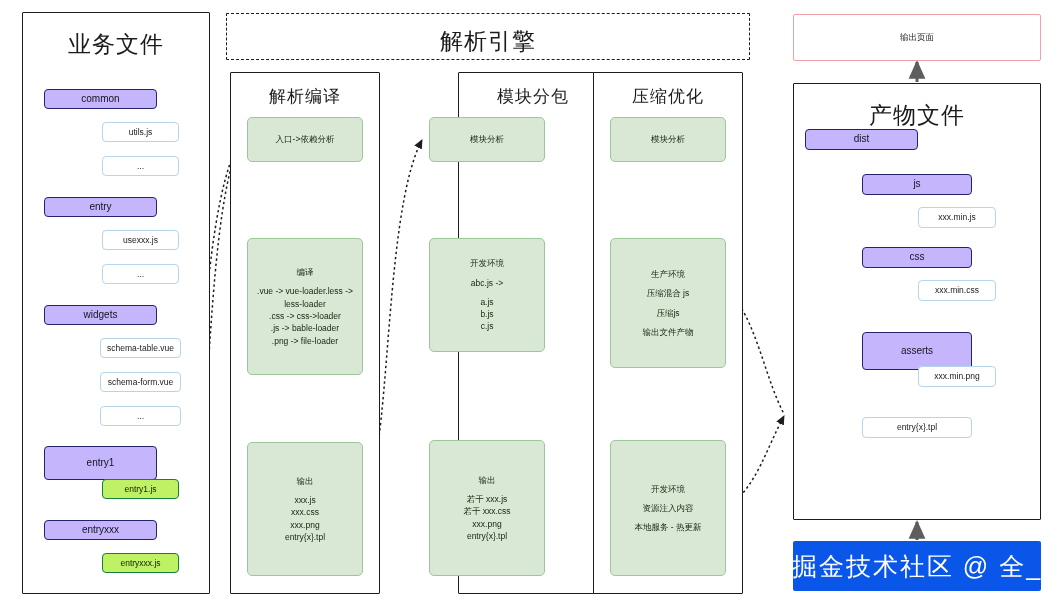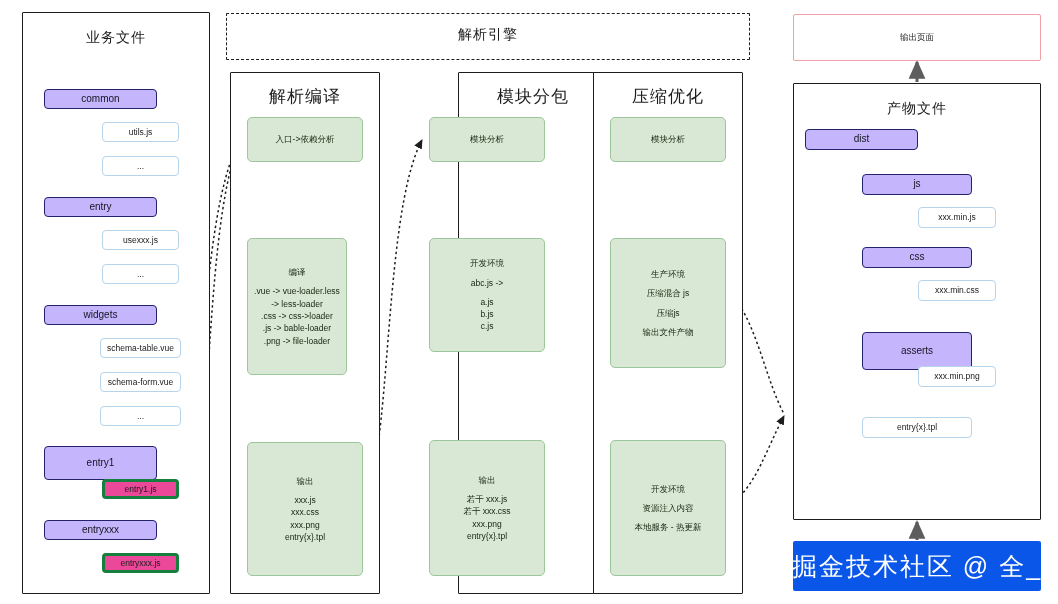--- a/index.html
+++ b/index.html
@@ -24,21 +24,21 @@
     border-radius:1px;
   }
   .panel-dashed{
     border:1.6px dashed #1c1c1c;
     background:#ffffff;
     border-radius:1px;
   }
   .panel-title{
     position:absolute;left:0;right:0;
     text-align:center;
-    font-size:14px;
+    font-size:23px;
     letter-spacing:1px;
     color:#1b1b1b;
     font-weight:400;
   }
   .panel-title.small{font-size:17px;}
 
   
   .node{
     position:absolute;box-sizing:border-box;
     display:flex;align-items:center;justify-content:center;
@@ -54,22 +54,22 @@
     color:#15151f;
     font-size:10px;
   }
   .node-light{
     border:1px solid #b6d4ea;
     background:#ffffff;
     color:#1a1a1a;
     font-size:8.5px;
   }
   .node-pink{
-    border:3px solid #15803d;
-    background:#ec4899;
+    border:1px solid #15803d;
+    background:#bef264;
     color:#1a1a1a;
     font-size:8.5px;
   }
   .node-green{
     border:1px solid #9cc79b;
     background:#d9e8d4;
     color:#16240f;
     border-radius:5px;
     font-size:8.5px;
   }
@@ -236,21 +236,21 @@
   <div class="abs panel-dashed" style="left:226px;top:13px;width:524px;height:47px;">
     <div class="panel-title" style="top:12px;">解析引擎</div>
   </div>
 
   <div class="abs panel-solid" style="left:230px;top:72px;width:150px;height:522px;">
     <div class="panel-title small" style="top:12px;">解析编译</div>
   </div>
   <div class="node node-green" style="left:247px;top:117px;width:116px;height:45px;">
     <span class="stack">入口-&gt;依赖分析</span>
   </div>
-  <div class="node node-green" style="left:247px;top:238px;width:100px;height:137px;">
+  <div class="node node-green" style="left:247px;top:238px;width:116px;height:137px;">
     <span class="stack">
       <span class="hd">编译</span>
       <span class="ln">.vue -&gt; vue-loader.less -&gt; less-loader</span>
       <span class="ln">.css -&gt; css-&gt;loader</span>
       <span class="ln">.js -&gt; bable-loader</span>
       <span class="ln">.png -&gt; file-loader</span>
     </span>
   </div>
   <div class="node node-green" style="left:247px;top:442px;width:116px;height:134px;">
     <span class="stack">

